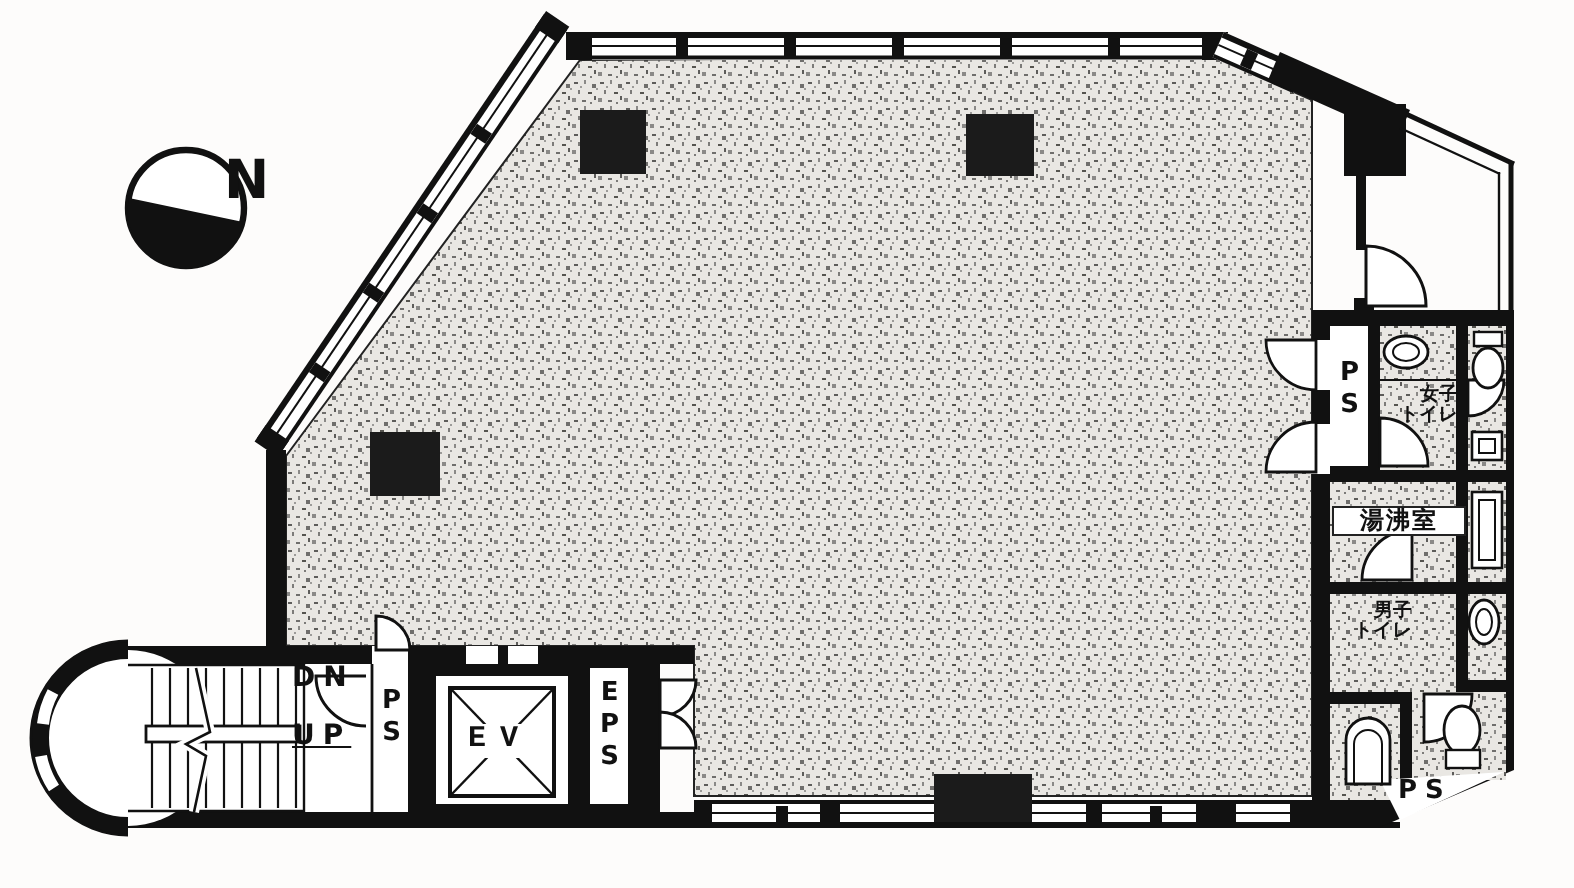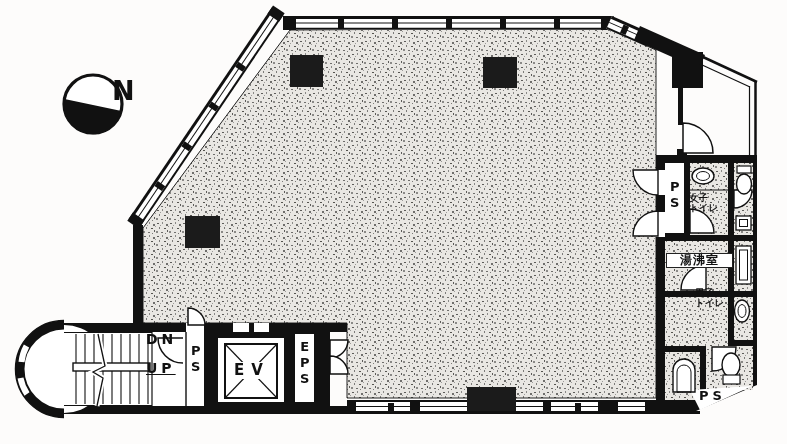--- a/index.html
+++ b/index.html
@@ -4,23 +4,23 @@
 <style>
   html,body{margin:0;padding:0;background:#ffffff;}
   #plan-root{
     position:relative;width:787px;height:444px;background:#fdfcfb;
     font-family:"DejaVu Sans","Liberation Sans",sans-serif;overflow:hidden;
   }
   #plan-root svg{position:absolute;left:0;top:0;}
   .lbl{position:absolute;color:#111;white-space:pre-line;line-height:1.1;}
   .lbl-dn,.lbl-up{font-size:14px;font-weight:600;letter-spacing:4px;}
   .v-label{writing-mode:vertical-lr;text-orientation:upright;font-size:13px;font-weight:600;letter-spacing:1px;}
-  .lbl-ev{font-size:15px;font-weight:600;letter-spacing:7px;background:#fff;padding:0 1px 0 4px;}
+  .lbl-ev{font-size:15px;font-weight:600;letter-spacing:7px;background:#fff;padding:0 1px 0 4px;font-family:Liberation Mono, monospace;}
   .lbl-n{font-size:27px;font-weight:bold;letter-spacing:0;}
-  .jp{font-size:9.5px;font-weight:600;text-align:left;width:40px;}
+  .jp{font-size:9.5px;font-weight:600;text-align:right;width:40px;}
   .lbl-kitchen{font-size:12px;font-weight:600;letter-spacing:1px;background:#fff;border:1px solid #222;padding:0 13px;}
   .lbl-psb{font-size:13px;font-weight:600;letter-spacing:4px;}
 </style>
 </head>
 <body>
 
 <div id="plan-root">
   <svg width="787" height="444" viewBox="0 0 787 444">
     <defs>
       <pattern id="stipple" width="13" height="13" patternUnits="userSpaceOnUse">
@@ -237,16 +237,16 @@
   <div class="lbl lbl-n" style="left:112px;top:76px;">N</div>
   <div class="lbl lbl-dn" style="left:146px;top:332px;">DN</div>
   <div class="lbl lbl-up" style="left:146px;top:361px;text-decoration:underline;">UP</div>
   <div class="lbl v-label" style="left:188px;top:343px;">PS</div>
   <div class="lbl lbl-ev" style="left:230px;top:362px;">EV</div>
   <div class="lbl v-label" style="left:297px;top:339px;">EPS</div>
   <div class="lbl v-label" style="left:667px;top:179px;">PS</div>
   <div class="lbl jp" style="left:689px;top:193px;">女子
 トイレ</div>
   <div class="lbl lbl-kitchen" style="left:666px;top:253px;">湯沸室</div>
-  <div class="lbl jp" style="left:666px;top:288px;margin-left:29px;">男子
+  <div class="lbl jp" style="left:666px;top:301px;">男子
 トイレ</div>
   <div class="lbl lbl-psb" style="left:699px;top:389px;">PS</div>
 </div>
 
 </body></html>

